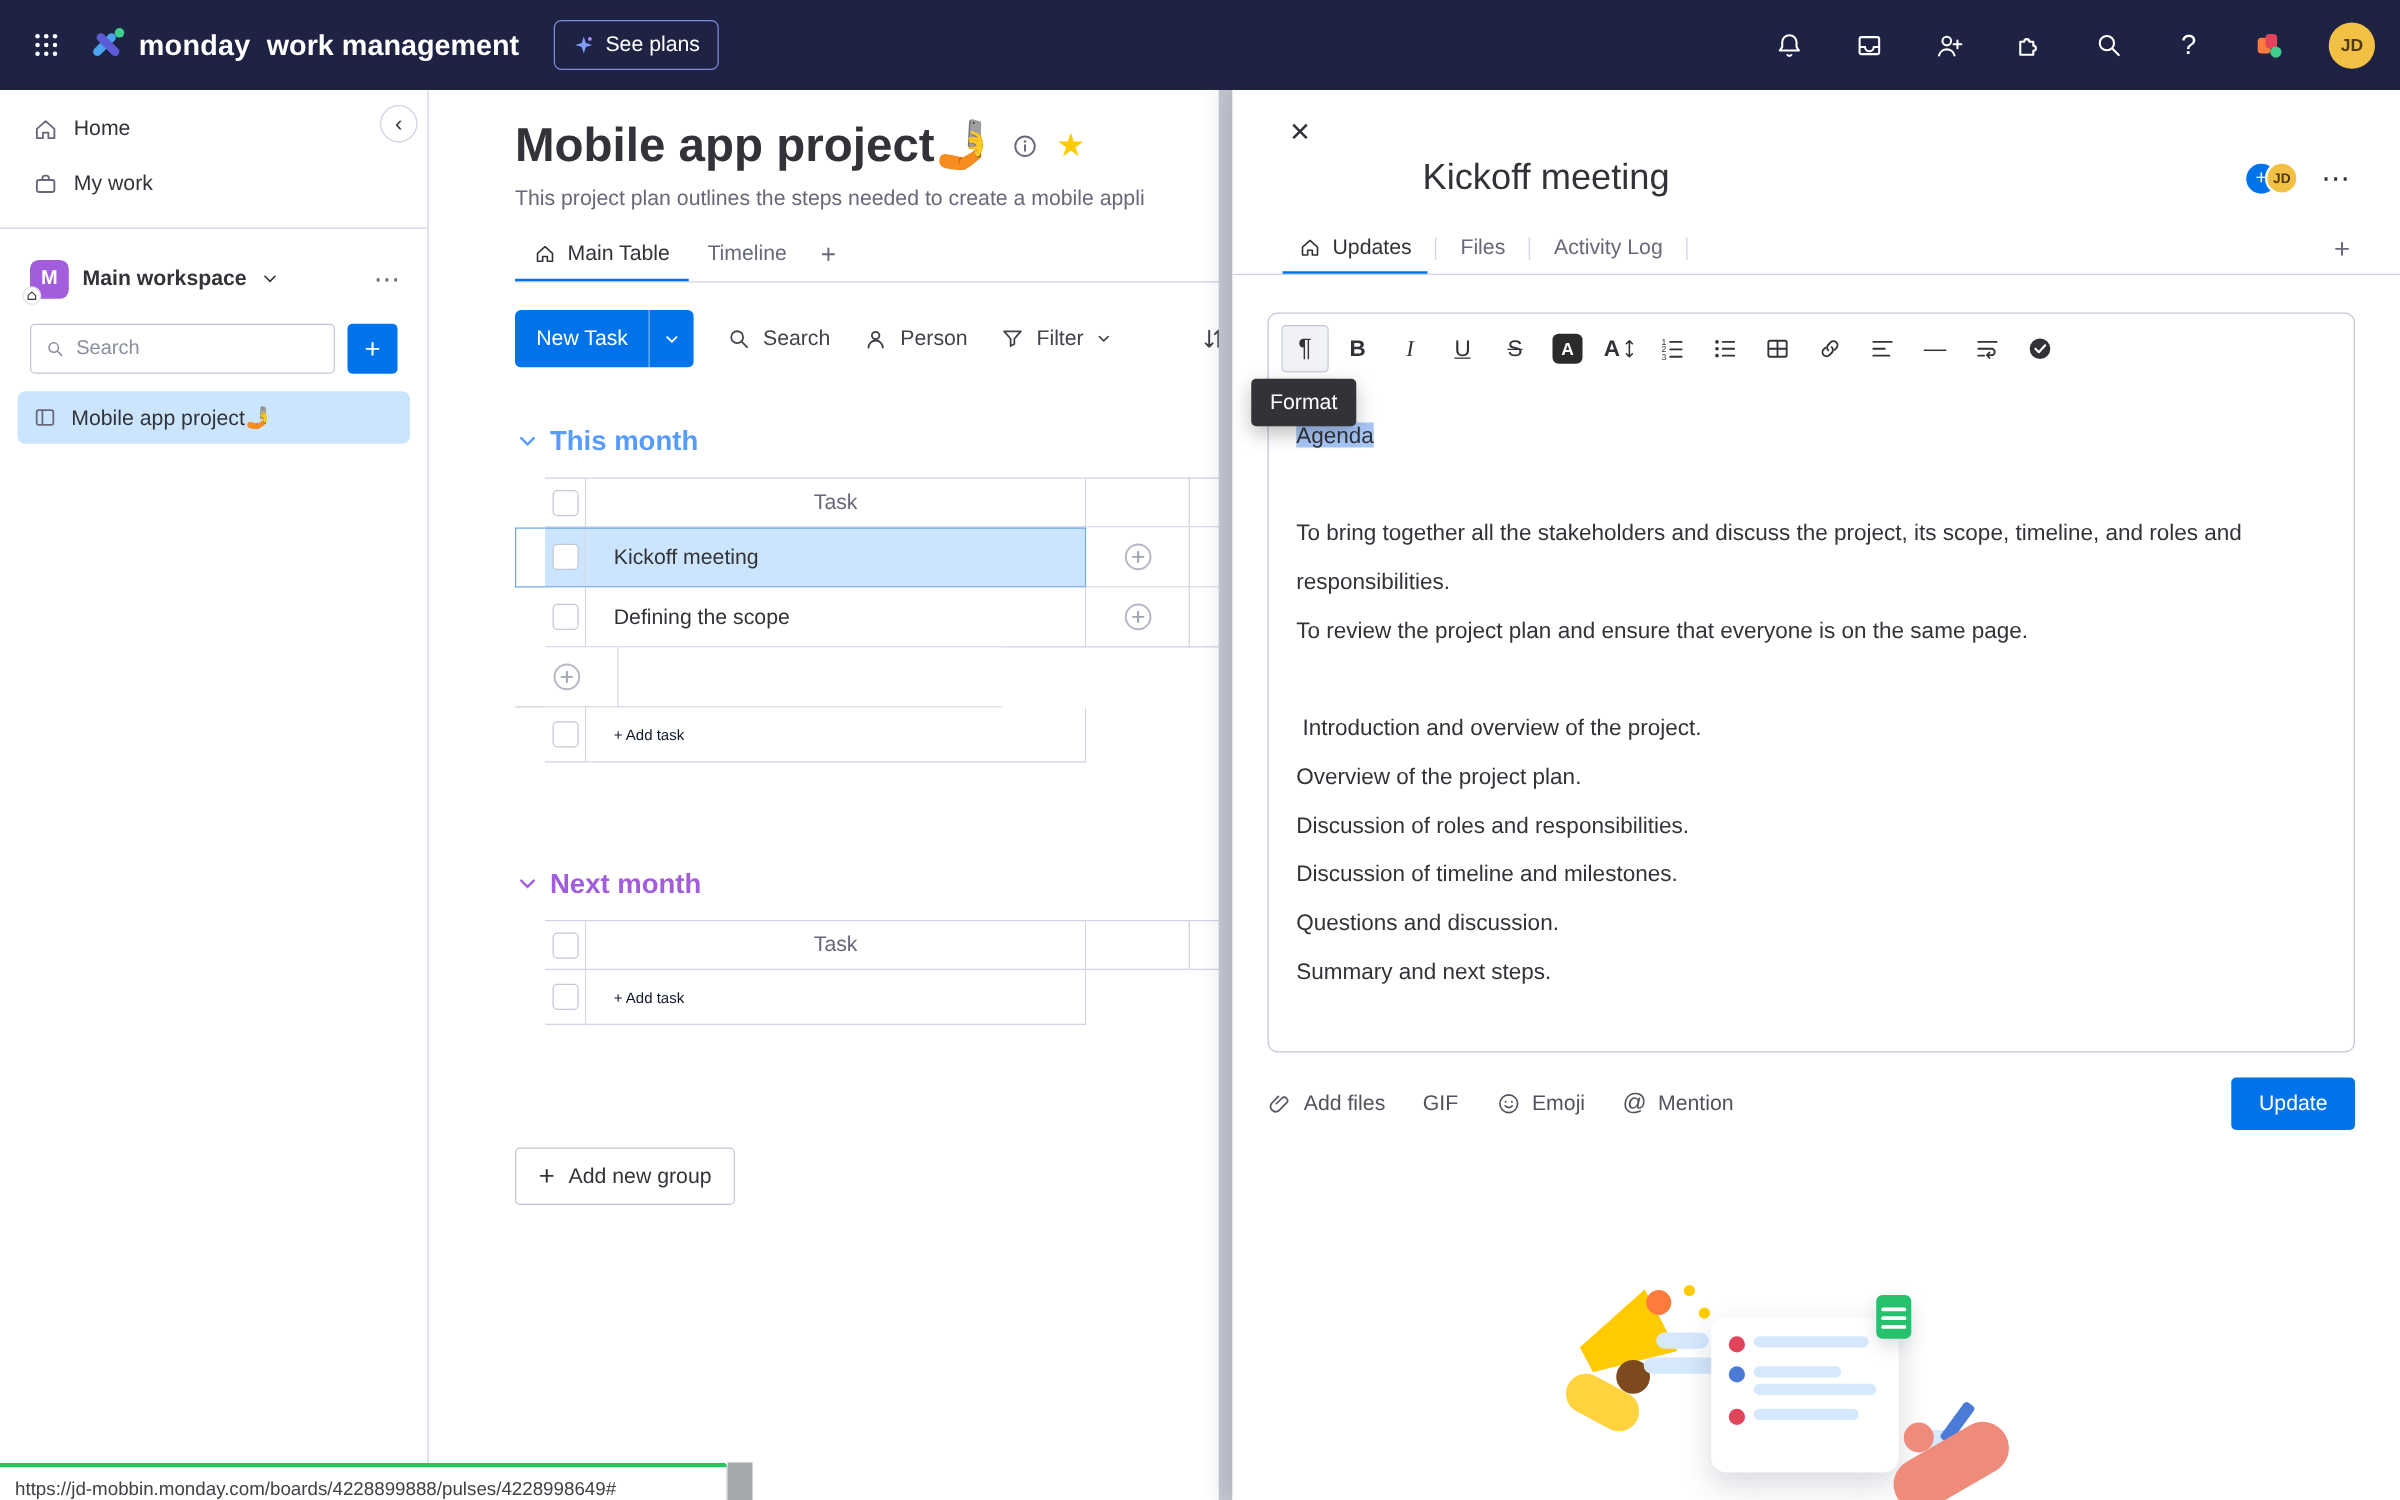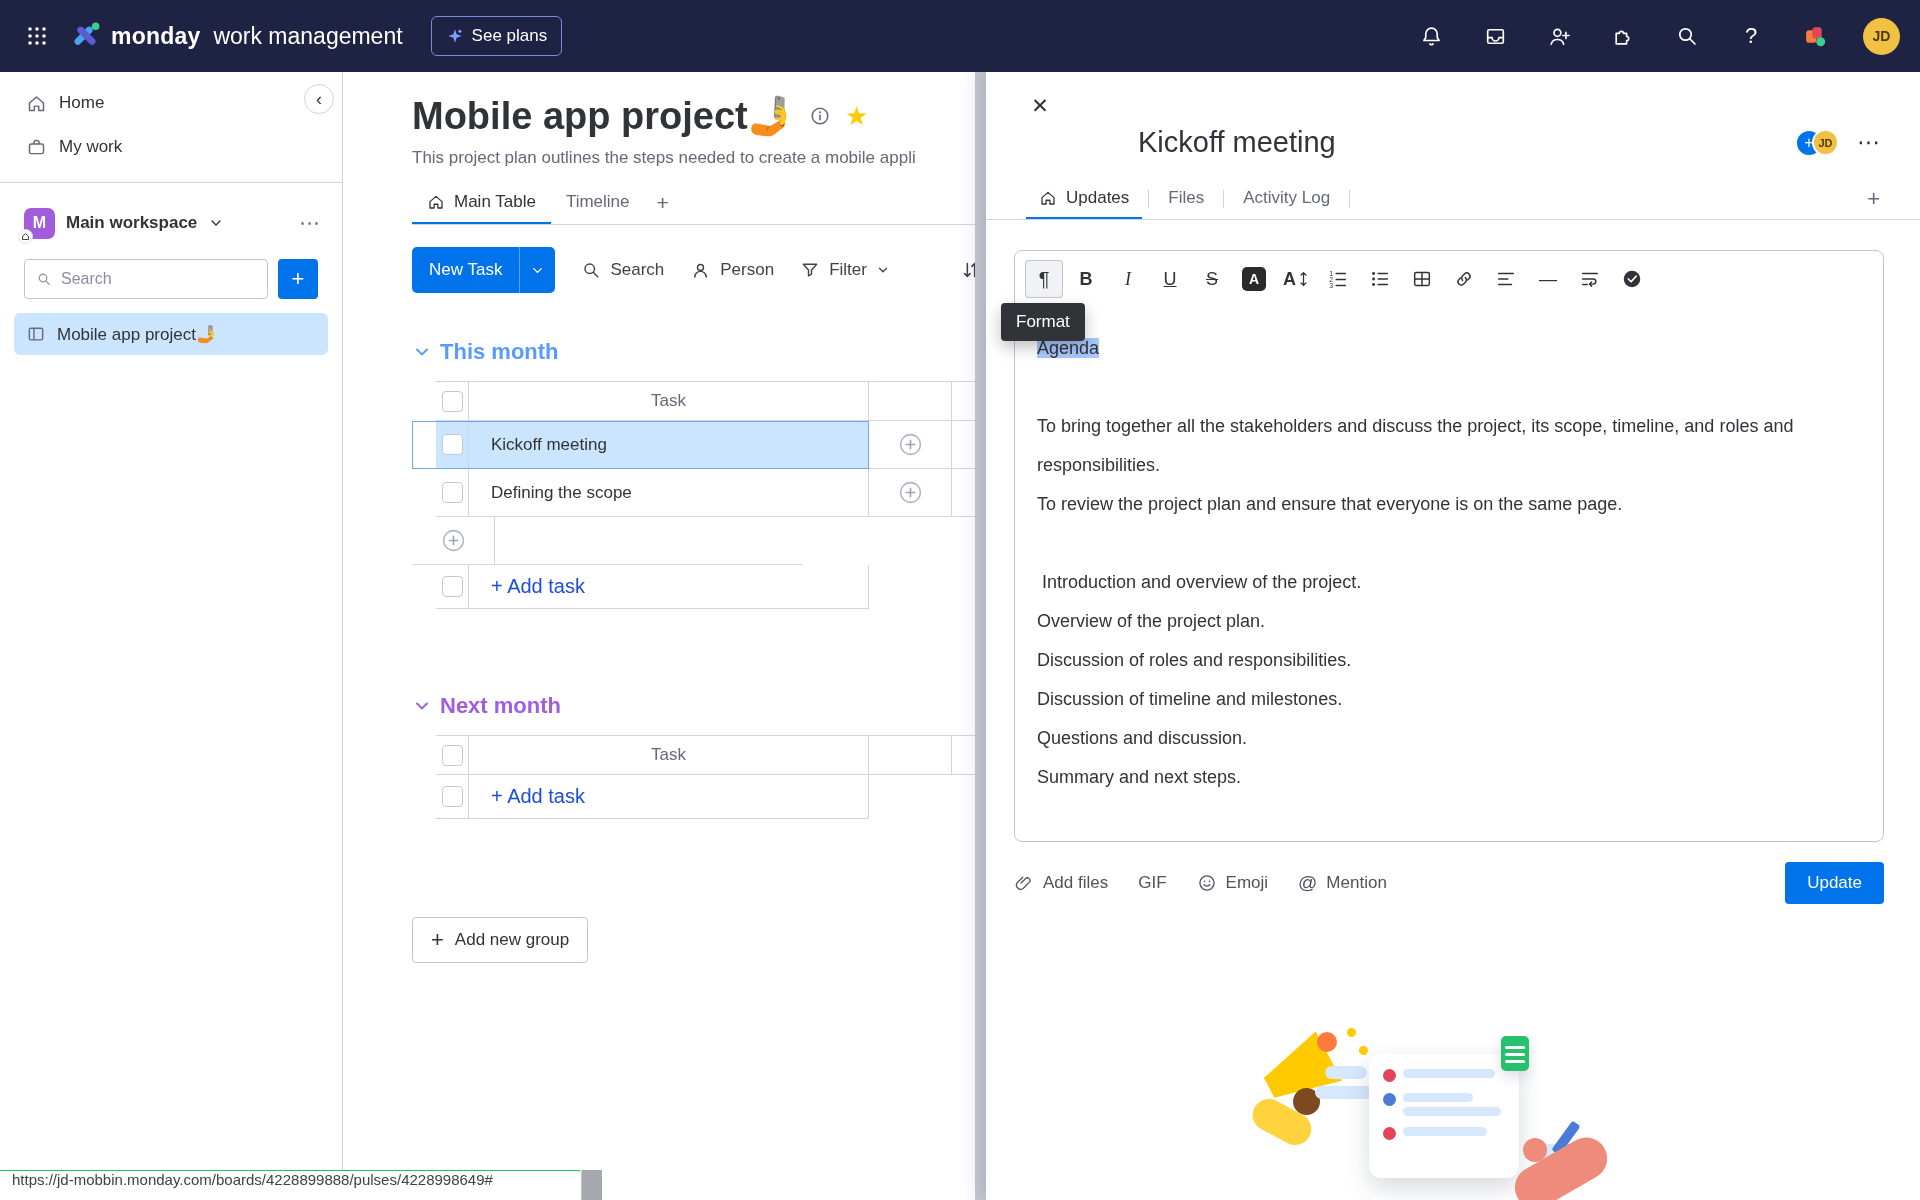--- a/index.html
+++ b/index.html
@@ -6,21 +6,21 @@
   html,body { width:1920px; height:1200px; overflow:hidden;
     font-family:"Liberation Sans","DejaVu Sans",sans-serif; background:#fff; color:#323338; }
   svg { display:block; }
 
   
   .topbar { position:fixed; left:0; top:0; right:0; height:72px; background:#1e2243;
     display:flex; align-items:center; padding:0 20px; gap:14px; z-index:40; }
   .tb-grid { width:34px; height:34px; display:flex; align-items:center; justify-content:center; cursor:pointer; }
   .tb-brand { display:flex; align-items:center; gap:9px; cursor:pointer; }
   .brand-bold { color:#fff; font-size:23px; font-weight:700; letter-spacing:.2px; }
-  .brand-light { color:#fff; font-size:23px; font-weight:400; margin-left:4px; }
+  .brand-light { color:#fff; font-size:23px; font-weight:700; margin-left:4px; }
   .see-plans { display:flex; align-items:center; gap:8px; height:40px; padding:0 14px; margin-left:14px;
     background:transparent; border:1px solid #7b8ce0; border-radius:6px; color:#fff; font-size:17px; cursor:pointer; }
   .tb-spacer { flex:1; }
   .tb-iconbtn { width:32px; height:32px; display:flex; align-items:center; justify-content:center;
     background:none; border:none; cursor:pointer; margin-left:18px; }
   .help-glyph { color:#fff; font-size:22px; font-weight:400; }
   .tb-avatar { width:37px; height:37px; border-radius:50%; background:#f2c144; color:#4f3a0b;
     font-size:14px; font-weight:700; display:flex; align-items:center; justify-content:center; margin-left:18px; cursor:pointer; }
 
   
@@ -87,21 +87,21 @@
   .trow.task .cell { height:48px; }
   .trow.addrow .cell { height:44px; }
   .cb-cell { width:33px; justify-content:center; border-right:1px solid #d0d4e4; }
   .task-cell { width:400px; padding-left:22px; font-size:17px; border-right:1px solid #d0d4e4; }
   .thead .task-cell { justify-content:center; padding-left:0; font-size:17px; }
   .plus-cell { width:83px; justify-content:center; border-right:1px solid #d0d4e4; }
   .extra-cell { width:307px; }
   .cb { width:21px; height:21px; border:1px solid #c3c7d6; border-radius:4px; background:#fff; cursor:pointer; }
   .trow.selected .sel .cell { background:#cce5ff; }
   .trow.selected .sel { outline:1px solid #6fa8ea; outline-offset:-1px; }
-  .addrow .task-cell { color:#1d4ed8; font-size:20px; cursor:pointer; }
+  .addrow .task-cell { color:#0f172a; font-size:12px; cursor:pointer; }
   .addrow .plus-cell, .addrow .extra-cell { border:none; border-bottom:1px solid transparent; }
   .addgroup-btn { margin-top:98px; display:inline-flex; align-items:center; gap:11px; height:46px; padding:0 18px;
     border:1px solid #c3c6d4; border-radius:4px; background:#fff; font-size:17px; color:#323338; cursor:pointer; }
   .ag-plus { font-size:22px; line-height:1; }
 
   .center-scrollbar { position:fixed; left:975px; top:68px; bottom:0; width:11px; background:#c8cbd3; z-index:15; }
 
   
   .panel { position:fixed; left:986px; top:68px; right:0; bottom:0; background:#fff; z-index:20;
     box-shadow:-8px 0 18px rgba(29,33,57,.14); overflow:hidden; }
@@ -171,22 +171,22 @@
   .il-bar { height:9px; border-radius:5px; background:#d5e8fc; }
   .il-doc { left:240px; top:10px; width:28px; height:35px; background:#27c16e; border-radius:5px;
     box-shadow:0 6px 14px rgba(40,50,80,.15); padding-top:6px; }
   .il-doc i { display:block; width:70%; height:3px; background:#fff; border-radius:2px; margin:4px auto 0; }
   .il-thumb { left:262px; top:112px; width:24px; height:24px; border-radius:50%; background:#ef8b7a; }
   .il-hand2 { left:250px; top:126px; width:100px; height:42px; background:#ef8b7a; border-radius:22px; transform:rotate(-30deg); }
   .il-pen { left:300px; top:94px; width:10px; height:36px; background:#4b7bd6; border-radius:3px; transform:rotate(36deg); }
 
   
   .statusbar { position:fixed; left:0; bottom:0; width:582px; height:30px; background:#fff;
-    border-top:1px solid #22c55e; border-right:1px solid #bcc0c8; border-top-right-radius:4px;
-    display:flex; align-items:flex-start; padding:0 12px; font-size:15px; color:#3f4246; z-index:60; white-space:nowrap; overflow:hidden; }
+    border-top:4px solid #22c55e; border-right:1px solid #bcc0c8; border-top-right-radius:4px;
+    display:flex; align-items:flex-end; padding:0 12px; font-size:15px; color:#3f4246; z-index:60; white-space:nowrap; overflow:hidden; }
   .statusbar-end { position:fixed; left:582px; bottom:0; width:20px; height:30px; background:#a5a8ad; z-index:60; }
 </style>
 </head>
 <body>
 
 <header class="topbar">
   <div class="tb-grid">
     <svg width="24" height="24" viewBox="0 0 24 24" fill="#fff">
         <circle cx="5" cy="5" r="1.8"></circle>
         <circle cx="12" cy="5" r="1.8"></circle>

